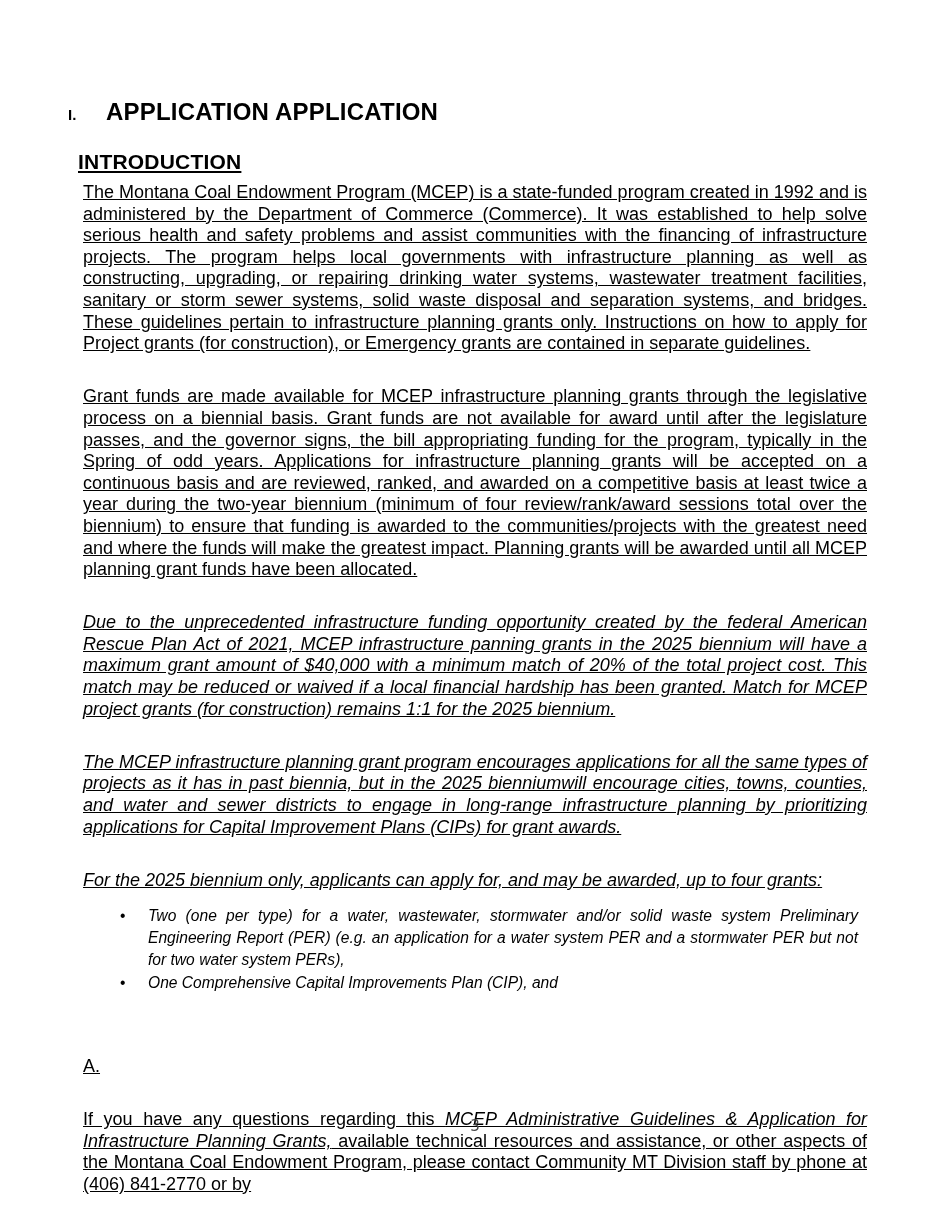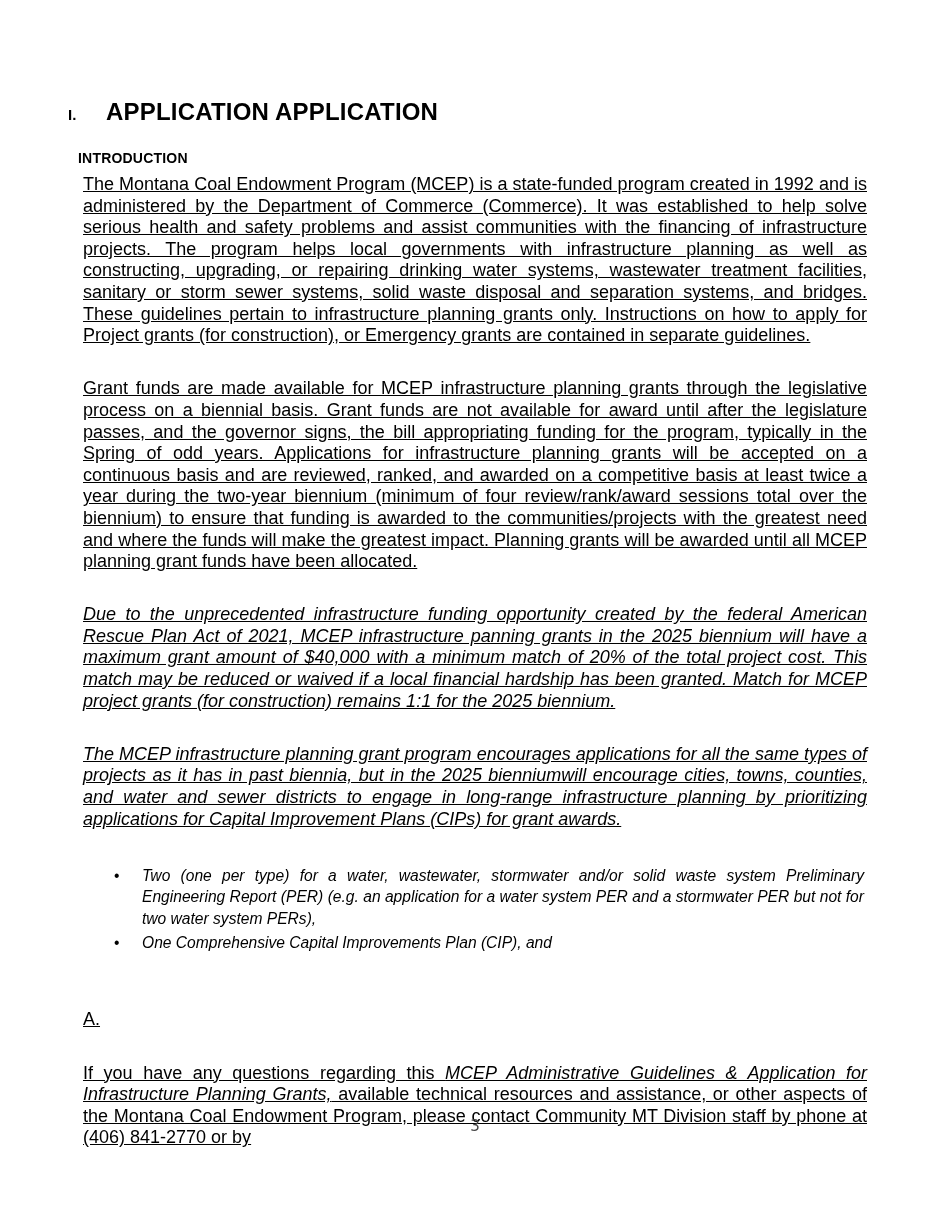--- a/index.html
+++ b/index.html
@@ -5,27 +5,27 @@
   html, body { margin: 0; padding: 0; background: #ffffff; }
   body { width: 950px; height: 1230px; position: relative; overflow: hidden;
          font-family: "Liberation Sans", "DejaVu Sans", sans-serif; color: #000; }
   .page { position: absolute; left: 0; top: 0; width: 950px; height: 1230px; }
 
   .section-heading { position: absolute; left: 68px; top: 98px; display: flex; align-items: baseline; }
   .section-num { font-weight: bold; font-size: 15px; width: 38px; }
   .section-title { font-weight: bold; font-size: 24px; letter-spacing: 0.2px; }
 
   .content { position: absolute; left: 78px; top: 150px; width: 794px; }
-  .subheading { font-weight: bold; font-size: 14px; margin: 0 0 8px 0; letter-spacing: 0.2px; }
+  .subheading { font-weight: bold; font-size: 21px; text-decoration: underline; margin: 0 0 8px 0; letter-spacing: 0.2px; }
 
   p { margin: 5px; font-size: 18px; line-height: 21.6px; text-align: justify; text-decoration: underline; }
   .gap { height: 21.6px; }
   .italic { font-style: italic; }
 
-  ul.bullets { margin: 8px; padding: 0; list-style: none; }
+  ul.bullets { margin: 14px; padding: 0; list-style: none; }
   ul.bullets li { position: relative; padding-left: 56px; font-size: 15.6px; line-height: 21.6px;
                   font-style: italic; text-align: justify; margin-bottom: 2px; }
   ul.bullets li::before { content: "\2022"; position: absolute; left: 28px; top: 0; font-style: normal; }
 
   .page-number { position: absolute; left: 0; width: 950px; top: 1117px; text-align: center;
                  font-size: 15px; color: #444; font-family: "DejaVu Sans", sans-serif; }
 </style>
 </head>
 <body>
 
@@ -44,20 +44,21 @@
 
     <p>Grant funds are made available for MCEP  infrastructure planning grants through the legislative process on a biennial basis. Grant funds are not available for award until after the legislature passes, and the governor signs, the bill appropriating funding for the program, typically in the Spring of odd years. Applications for infrastructure planning grants will be accepted on a continuous basis and are reviewed, ranked, and awarded on a competitive basis at least twice a year during the two-year biennium (minimum of four review/rank/award sessions total over the biennium) to ensure that funding is awarded to the communities/projects with the greatest need and where  the funds will make the greatest impact. Planning grants will be awarded until all MCEP planning grant funds have been allocated.</p>
     <div class="gap"></div>
 
     <p class="italic">Due to the unprecedented infrastructure funding opportunity created by the federal American Rescue Plan Act of 2021, MCEP infrastructure panning grants in the 2025 biennium will have a maximum grant amount of $40,000 with a minimum match of 20% of the total project cost. This match may be reduced or waived if a local financial hardship has been granted. Match for MCEP project grants (for construction) remains 1:1 for the 2025 biennium.</p>
     <div class="gap"></div>
 
     <p class="italic">The MCEP infrastructure planning grant program encourages applications for all the same types of projects as it has in past biennia, but in the 2025 bienniumwill encourage cities, towns, counties, and water and sewer districts to engage in long-range infrastructure planning by prioritizing applications for Capital Improvement Plans (CIPs) for grant awards.</p>
     <div class="gap"></div>
 
+    <p class="italic">For the 2025 biennium only, applicants can apply for, and may be awarded, up to four grants:</p>
     <ul class="bullets">
       <li>Two (one per type) for a water, wastewater, stormwater and/or solid waste system Preliminary Engineering Report (PER) (e.g. an application for a water system PER and a stormwater PER but not for two water system PERs),</li>
       <li>One Comprehensive Capital Improvements Plan (CIP), and</li>
     </ul>
     <div class="gap"></div>
 
     <div class="gap"></div>
 
     <p>A.</p>
     <div class="gap"></div>

